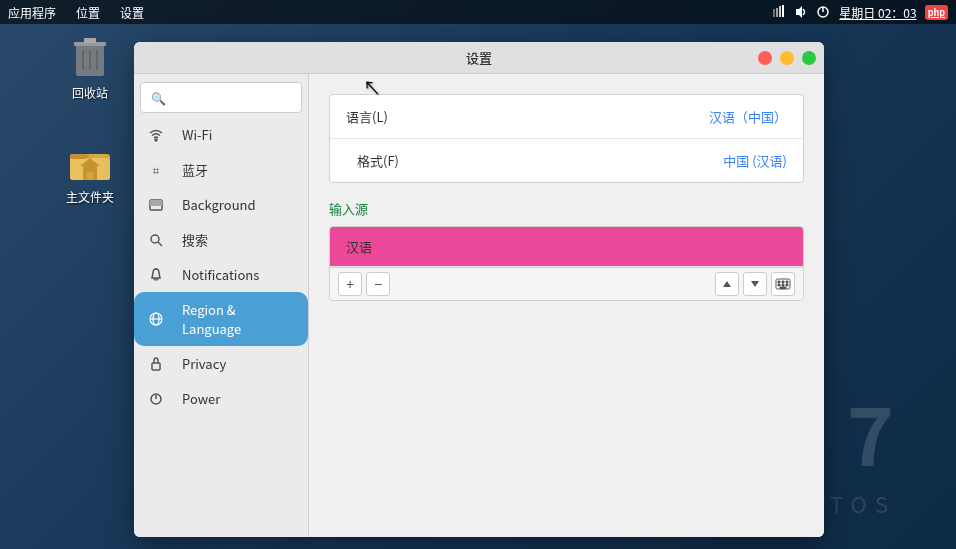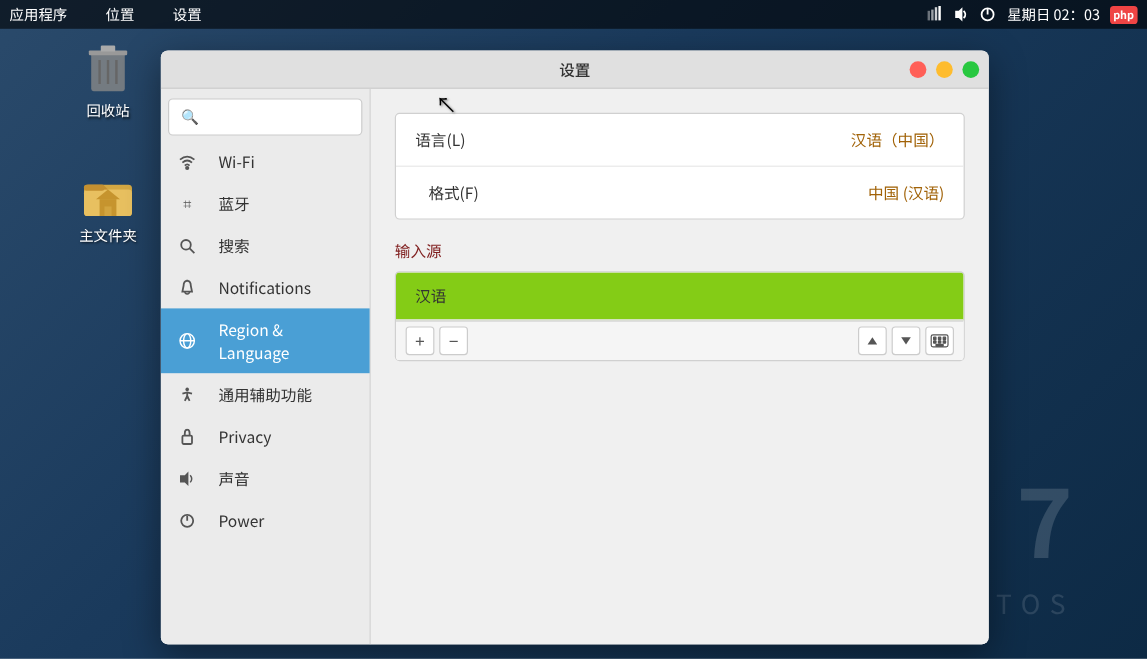--- a/index.html
+++ b/index.html
@@ -43,26 +43,27 @@
       display: flex;
       align-items: center;
       justify-content: space-between;
       padding: 0 8px;
       z-index: 100;
       color: white;
       font-size: 12px;
     }
     .topbar-left {
       display: flex;
-      gap: 32px;
+      gap: 20px;
     }
     .topbar-right {
       display: flex;
       align-items: center;
       gap: 8px;
+      text-decoration: underline;
     }
     .topbar-right .datetime {
       font-size: 12px;
     }
     .topbar-icons {
       display: flex;
       gap: 6px;
       align-items: center;
     }
     .tray-icon {
@@ -206,20 +207,21 @@
       gap: 18px;
       padding: 8px 14px;
       cursor: pointer;
       font-size: 13px;
       color: #333;
       border-radius: 0;
     }
     .sidebar-item.active {
       background: #4a9fd5;
       color: white;
+      border-radius: 10px;
     }
     .sidebar-item .item-icon {
       width: 16px;
       height: 16px;
       display: flex;
       align-items: center;
       justify-content: center;
       font-size: 13px;
       flex-shrink: 0;
     }
@@ -253,42 +255,42 @@
       cursor: pointer;
     }
     .settings-row:last-child { border-bottom: none; padding-left: 27px; }
     .settings-row-label {
       font-size: 13px;
       color: #333;
       flex: 1;
     }
     .settings-row-value {
       font-size: 13px;
-      color: #a16207;
+      color: #3b82f6;
     }
 
     .section-title {
       font-size: 13px;
-      color: #7f1d1d;
+      color: #15803d;
       margin-bottom: 8px;
       font-weight: 400;
     }
 
     .input-source-group {
       background: white;
       border: 1px solid #d0d0d0;
       border-radius: 4px;
       overflow: hidden;
     }
     .input-source-item {
       padding: 10px 16px;
       font-size: 13px;
       color: #333;
       border-bottom: 1px solid #e8e8e8;
-      background: #84cc16;
+      background: #ec4899;
     }
     .input-source-toolbar {
       display: flex;
       align-items: center;
       padding: 4px 8px;
       background: #f5f5f5;
       border-top: 1px solid #d0d0d0;
       gap: 4px;
     }
     .toolbar-btn {
@@ -423,20 +425,29 @@
           </svg>
         </span>
         <span>Wi-Fi</span>
       </div>
 
       <div class="sidebar-item">
         <span class="item-icon" style="color:#555; font-size:12px;">⌗</span>
         <span>蓝牙</span>
       </div>
 
+      <div class="sidebar-item">
+        <span class="item-icon">
+          <svg width="14" height="14" viewBox="0 0 14 14" fill="#555">
+            <rect x="1" y="2" width="12" height="10" rx="1" fill="none" stroke="#555" stroke-width="1.5"></rect>
+            <rect x="1" y="2" width="12" height="6" rx="1" fill="#aaa"></rect>
+          </svg>
+        </span>
+        <span>Background</span>
+      </div>
 
       <div class="sidebar-item">
         <span class="item-icon">
           <svg width="14" height="14" viewBox="0 0 14 14" fill="none" stroke="#555" stroke-width="1.5">
             <circle cx="6" cy="6" r="4"></circle>
             <line x1="9" y1="9" x2="13" y2="13"></line>
           </svg>
         </span>
         <span>搜索</span>
       </div>
@@ -456,54 +467,33 @@
         <span class="item-icon">
           <svg width="14" height="14" viewBox="0 0 14 14" fill="none" stroke="white" stroke-width="1.2">
             <circle cx="7" cy="7" r="6"></circle>
             <ellipse cx="7" cy="7" rx="3" ry="6"></ellipse>
             <line x1="1" y1="7" x2="13" y2="7"></line>
           </svg>
         </span>
         <span>Region &amp; Language</span>
       </div>
 
-      <div class="sidebar-item">
-        <span class="item-icon">
-          <svg width="14" height="14" viewBox="0 0 14 14" fill="#555">
-            <circle cx="7" cy="2.5" r="1.5"></circle>
-            <path d="M3,6 L7,5 L11,6" stroke="#555" fill="none" stroke-width="1.5"></path>
-            <path d="M7,5 L7,10" stroke="#555" fill="none" stroke-width="1.5"></path>
-            <path d="M7,8 L5,12" stroke="#555" fill="none" stroke-width="1.5"></path>
-            <path d="M7,8 L9,12" stroke="#555" fill="none" stroke-width="1.5"></path>
-          </svg>
-        </span>
-        <span>通用辅助功能</span>
-      </div>
 
 
       <div class="sidebar-item">
         <span class="item-icon">
           <svg width="14" height="14" viewBox="0 0 14 14" fill="none" stroke="#555" stroke-width="1.5">
             <rect x="3" y="6" width="8" height="7" rx="1"></rect>
             <path d="M5,6 L5,4 Q5,1 7,1 Q9,1 9,4 L9,6"></path>
           </svg>
         </span>
         <span>Privacy</span>
       </div>
 
 
-      <div class="sidebar-item">
-        <span class="item-icon">
-          <svg width="14" height="14" viewBox="0 0 14 14" fill="#555">
-            <polygon points="1,4 5,4 8,1 8,13 5,10 1,10"></polygon>
-            <path d="M9.5,4 Q12,7 9.5,10" stroke="#555" fill="none" stroke-width="1.2"></path>
-          </svg>
-        </span>
-        <span>声音</span>
-      </div>
 
       <div class="sidebar-item">
         <span class="item-icon">
           <svg width="14" height="14" viewBox="0 0 14 14" fill="none" stroke="#555" stroke-width="1.5">
             <circle cx="7" cy="7" r="5"></circle>
             <line x1="7" y1="3" x2="7" y2="7"></line>
           </svg>
         </span>
         <span>Power</span>
       </div>

